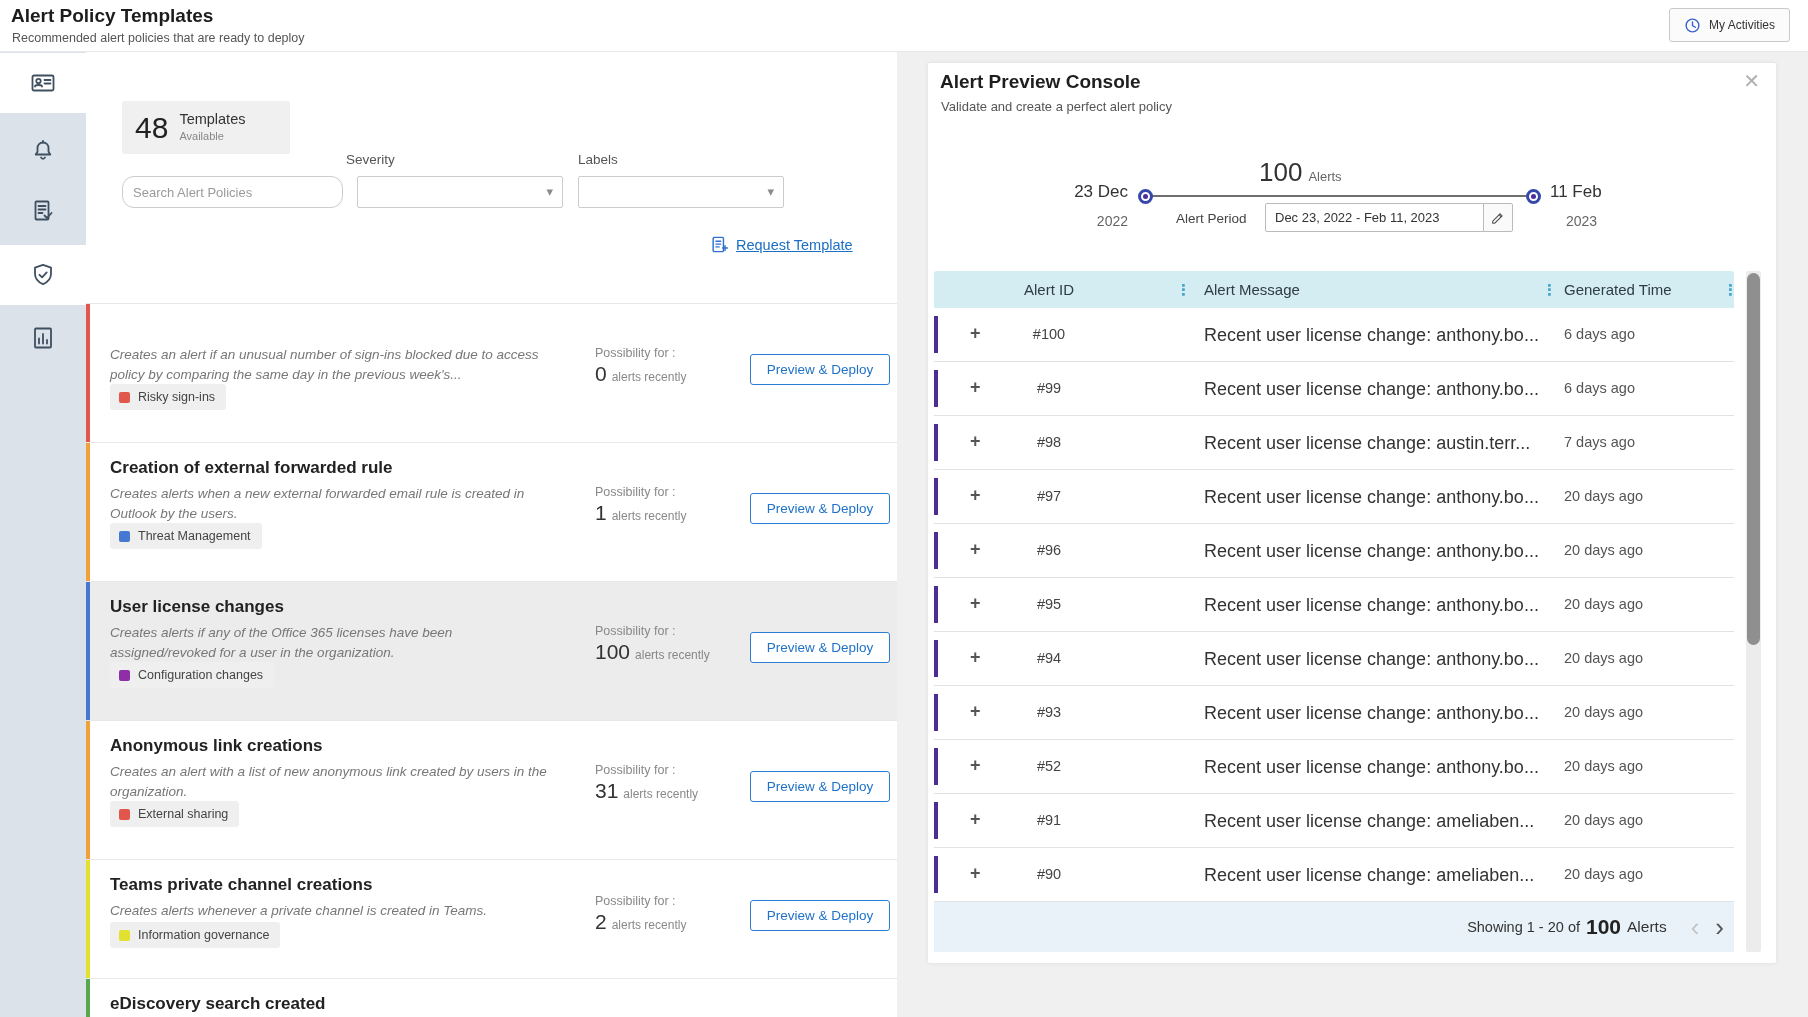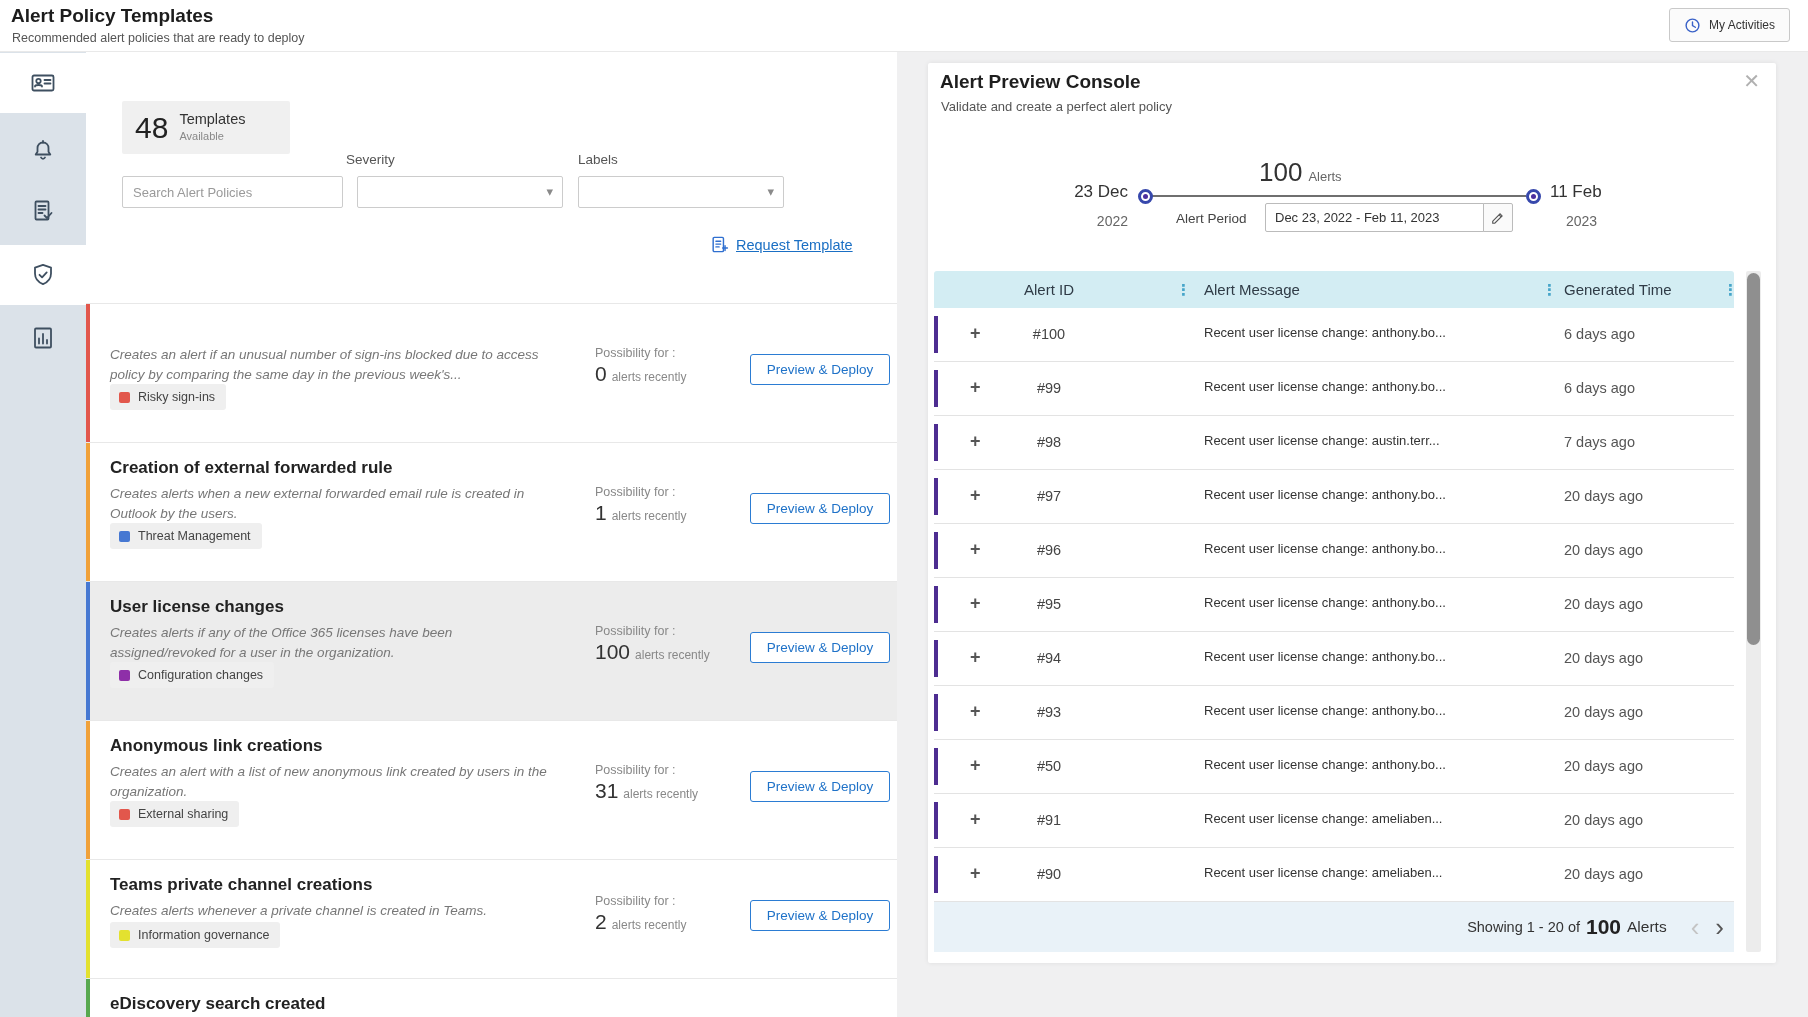--- a/index.html
+++ b/index.html
@@ -23,21 +23,21 @@
   .side-tile svg { stroke:#3e4f60; fill:none; stroke-width:1.8; stroke-linecap:round; stroke-linejoin:round; }
   
   .templates-panel { position:absolute; left:86px; top:52px; width:811px; height:965px; background:#fff; overflow:hidden; }
   .count-box { position:absolute; left:36px; top:49px; width:168px; height:53px; background:#f0f0f0; border-radius:2px; display:flex; align-items:center; padding-left:13px; gap:11px; }
   .count-num { font-size:30px; color:#222; }
   .count-label { font-size:14.5px; color:#333; line-height:1.1; }
   .count-sub { font-size:11px; color:#888; }
   .filter-label { position:absolute; top:100px; font-size:13.5px; color:#555; }
   .filter-label.sev { left:260px; }
   .filter-label.lab { left:492px; }
-  .search-input { position:absolute; left:36px; top:124px; width:221px; height:32px; border:1px solid #ccc; border-radius:2px; padding:0 10px; font-size:13px; color:#0f172a; font-family:inherit; }
+  .search-input { position:absolute; left:36px; top:124px; width:221px; height:32px; border:1px solid #ccc; border-radius:12px; padding:0 10px; font-size:13px; color:#0f172a; font-family:inherit; }
   .search-input::placeholder { color:#9a9a9a; }
   .select-box { position:absolute; top:124px; width:206px; height:32px; border:1px solid #ccc; border-radius:2px; background:#fff; cursor:pointer; }
   .select-box.sev { left:271px; }
   .select-box.lab { left:492px; }
   .select-box .chev { position:absolute; right:9px; top:7px; color:#8a8a8a; font-size:13px; }
   .request-link { position:absolute; left:624px; top:183px; display:flex; align-items:center; gap:7px; cursor:pointer; }
   .request-link .txt { font-size:14.5px; color:#1a6fc4; text-decoration:underline; }
   .cards { position:absolute; left:0; top:251px; width:811px; border-top:1px solid #e8e8e8; }
   .card { position:relative; height:139px; border-bottom:1px solid #e8e8e8; background:#fff; cursor:pointer; }
   .card.selected { background:#ececec; }
@@ -85,21 +85,21 @@
   .th.msg { left:270px; }
   .th.time { left:630px; }
   .col-menu { position:absolute; top:10px; color:#46a5c9; font-size:15px; font-weight:bold; cursor:pointer; }
   .col-menu.m1 { left:242px; }
   .col-menu.m2 { left:608px; }
   .col-menu.m3 { left:789px; }
   .tbl-row { height:54px; border-bottom:1px solid #e3e3e3; position:relative; background:#fff; }
   .row-accent { position:absolute; left:0; top:8px; bottom:8px; width:4px; }
   .row-plus { position:absolute; left:36px; top:15px; font-size:18px; font-weight:bold; color:#555; cursor:pointer; }
   .row-id { position:absolute; left:60px; width:110px; text-align:center; top:18px; font-size:14.5px; color:#444; }
-  .row-msg { position:absolute; left:270px; top:17px; font-size:13px; color:#333; }
+  .row-msg { position:absolute; left:270px; top:17px; font-size:18px; color:#333; }
   .row-time { position:absolute; left:630px; top:18px; font-size:14.5px; color:#555; }
   .tbl-footer { position:absolute; left:6px; top:839px; width:800px; height:50px; background:#e9f2f8; display:flex; align-items:center; justify-content:flex-end; padding-right:10px; }
   .foot-showing { font-size:14.5px; color:#333; }
   .foot-total { font-size:21px; font-weight:bold; color:#222; margin:0 6px; }
   .foot-suffix { font-size:15.5px; color:#333; }
   .pager { display:flex; align-items:center; gap:16px; margin-left:24px; }
   .pg { font-size:26px; line-height:1; cursor:pointer; }
   .pg.prev { color:#c4c4c4; }
   .pg.next { color:#555; }
   .v-scroll { position:absolute; left:818px; top:208px; width:15px; height:681px; background:#ececec; border-radius:2px; }
@@ -374,21 +374,21 @@
     <div class="tbl-row">
       <span class="row-accent" style="background: rgb(77, 45, 145);"></span>
       <span class="row-plus">+</span>
       <span class="row-id">#93</span>
       <span class="row-msg">Recent user license change: anthony.bo...</span>
       <span class="row-time">20 days ago</span>
     </div>
     <div class="tbl-row">
       <span class="row-accent" style="background: rgb(77, 45, 145);"></span>
       <span class="row-plus">+</span>
-      <span class="row-id">#50</span>
+      <span class="row-id">#52</span>
       <span class="row-msg">Recent user license change: anthony.bo...</span>
       <span class="row-time">20 days ago</span>
     </div>
     <div class="tbl-row">
       <span class="row-accent" style="background: rgb(77, 45, 145);"></span>
       <span class="row-plus">+</span>
       <span class="row-id">#91</span>
       <span class="row-msg">Recent user license change: ameliaben...</span>
       <span class="row-time">20 days ago</span>
     </div>

